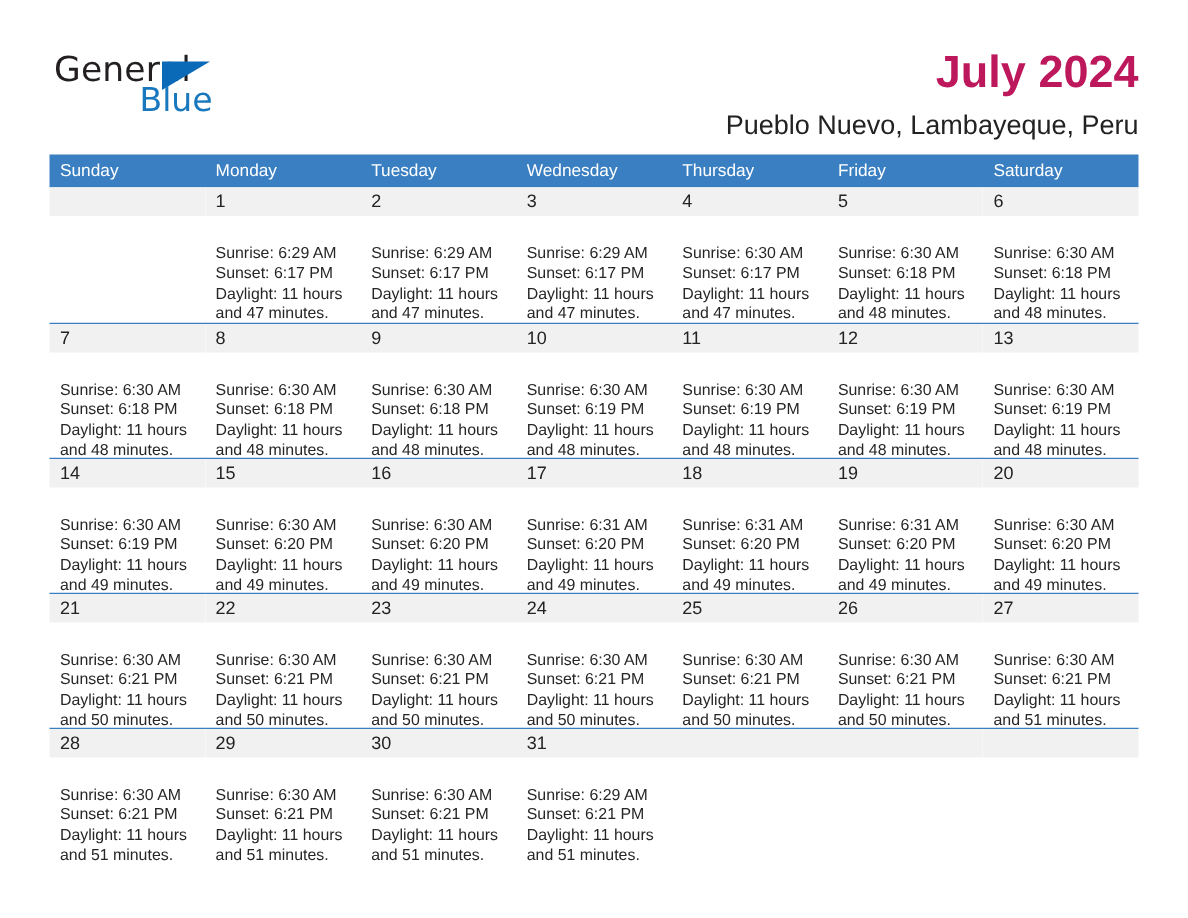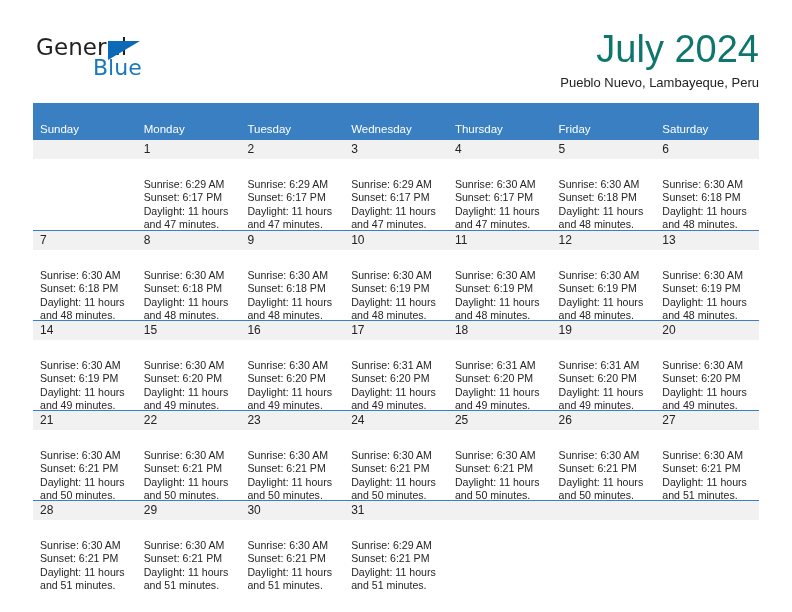--- a/index.html
+++ b/index.html
@@ -53,45 +53,45 @@
     font-family: "DejaVu Sans", sans-serif;
     font-weight: 400;
   }
 
   .title-wrap {
     position: absolute;
     right: 0; top: 0;
     text-align: right;
   }
   .cal-title {
-    font-size: 38px;
-    font-weight: 400;
-    color: #0f766e;
+    font-size: 30px;
+    font-weight: 700;
+    color: #be185d;
     line-height: 38px;
     white-space: nowrap;
   }
   .cal-subtitle {
     margin-top: 6px;
-    font-size: 13px;
+    font-size: 18px;
     font-weight: 400;
     color: #222222;
     line-height: 18px;
     white-space: nowrap;
   }
 
   
   .calendar {
     position: absolute;
     left: 33px; top: 103px;
     width: 726px;
   }
   .dow-row {
     display: flex;
     background: #3a7fc1;
-    height: 37px;
+    height: 22px;
     align-items: flex-end;
   }
   .dow {
     flex: 1 1 0;
     color: #ffffff;
     font-size: 11.5px;
     line-height: 22px;
     padding-left: 7px;
     white-space: nowrap;
   }

